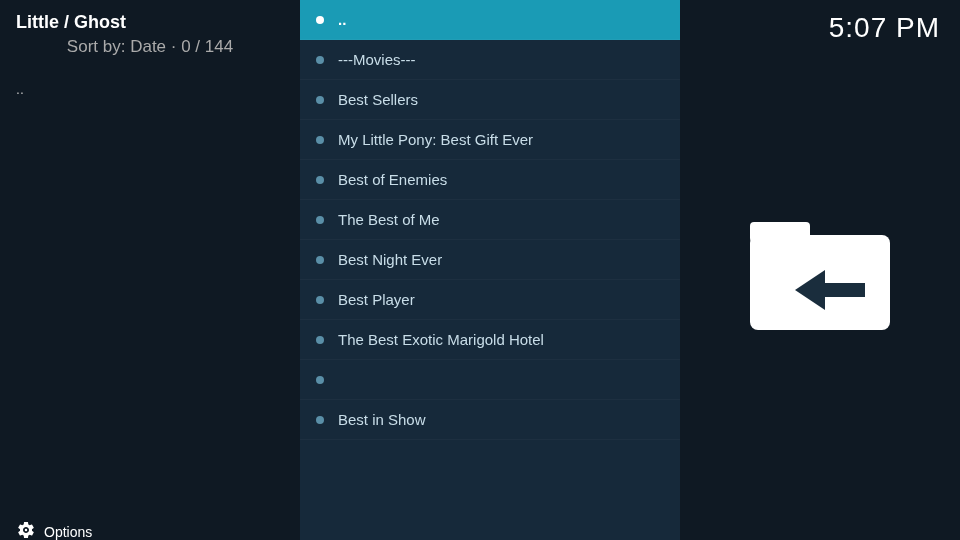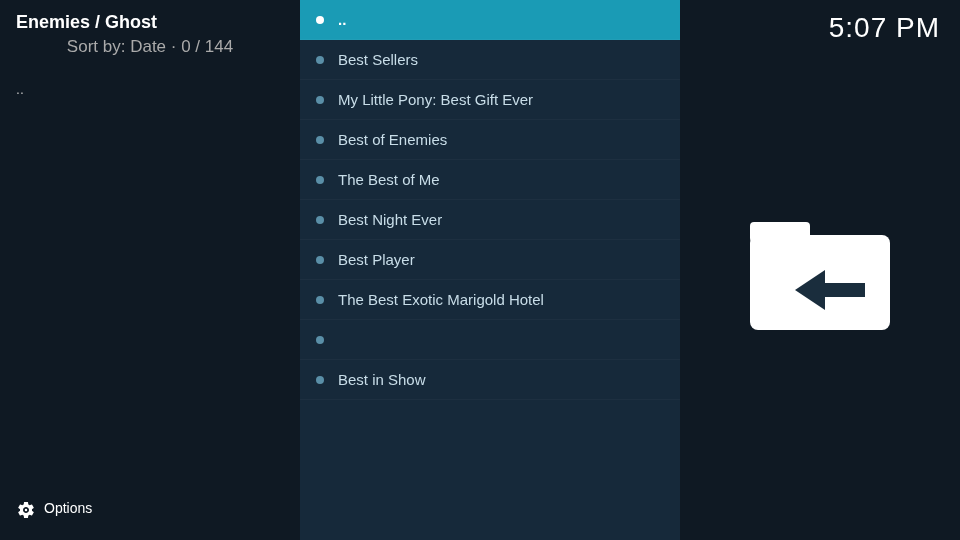--- a/index.html
+++ b/index.html
@@ -46,21 +46,21 @@
     }
 
     
     #options-bar {
       position: absolute;
       bottom: 0; left: 0;
       width: 300px;
       height: 40px;
       background: #0f1923;
       display: flex;
-      align-items: flex-start;
+      align-items: flex-end;
       padding: 0 16px;
       gap: 8px;
       cursor: pointer;
     }
 
     #options-icon {
       width: 20px;
       height: 20px;
       color: #fff;
     }
@@ -154,21 +154,21 @@
     }
     #main-panel::-webkit-scrollbar-thumb {
       background: #3a6a80;
       border-radius: 3px;
     }
   </style>
 </head>
 <body>
 
 <div id="sidebar">
-  <div id="breadcrumb-title">Enemies / Ghost</div>
+  <div id="breadcrumb-title">Little / Ghost</div>
   <div id="sort-info">Sort by: Date  ·  0 / 144</div>
   <div id="sidebar-parent-link">
     <span>..</span>
   </div>
 </div>
 
 <div id="options-bar">
   <svg id="options-icon" viewBox="0 0 24 24" fill="white">
     <circle cx="12" cy="5" r="1.5"></circle>
     <circle cx="12" cy="12" r="1.5"></circle>
@@ -179,20 +179,24 @@
   <span id="options-label">Options</span>
 </div>
 
 <div id="main-panel">
 <div class="list-item selected">
       <div class="dot"></div>
       <span class="item-label">..</span>
     </div>
     <div class="list-item">
       <div class="dot"></div>
+      <span class="item-label">---Movies---</span>
+    </div>
+    <div class="list-item">
+      <div class="dot"></div>
       <span class="item-label">Best Sellers</span>
     </div>
     <div class="list-item">
       <div class="dot"></div>
       <span class="item-label">My Little Pony: Best Gift Ever</span>
     </div>
     <div class="list-item">
       <div class="dot"></div>
       <span class="item-label">Best of Enemies</span>
     </div>

